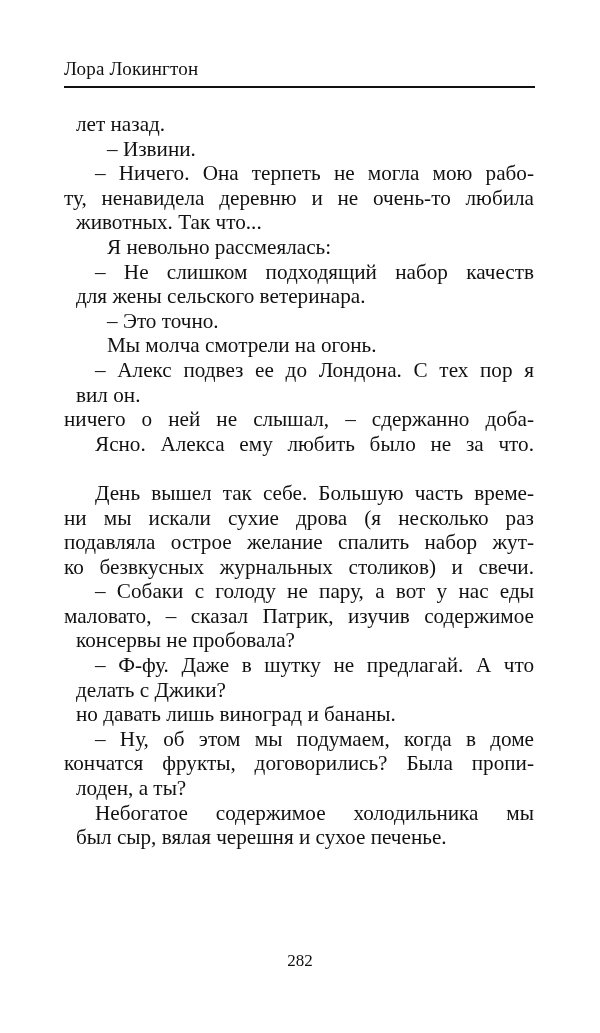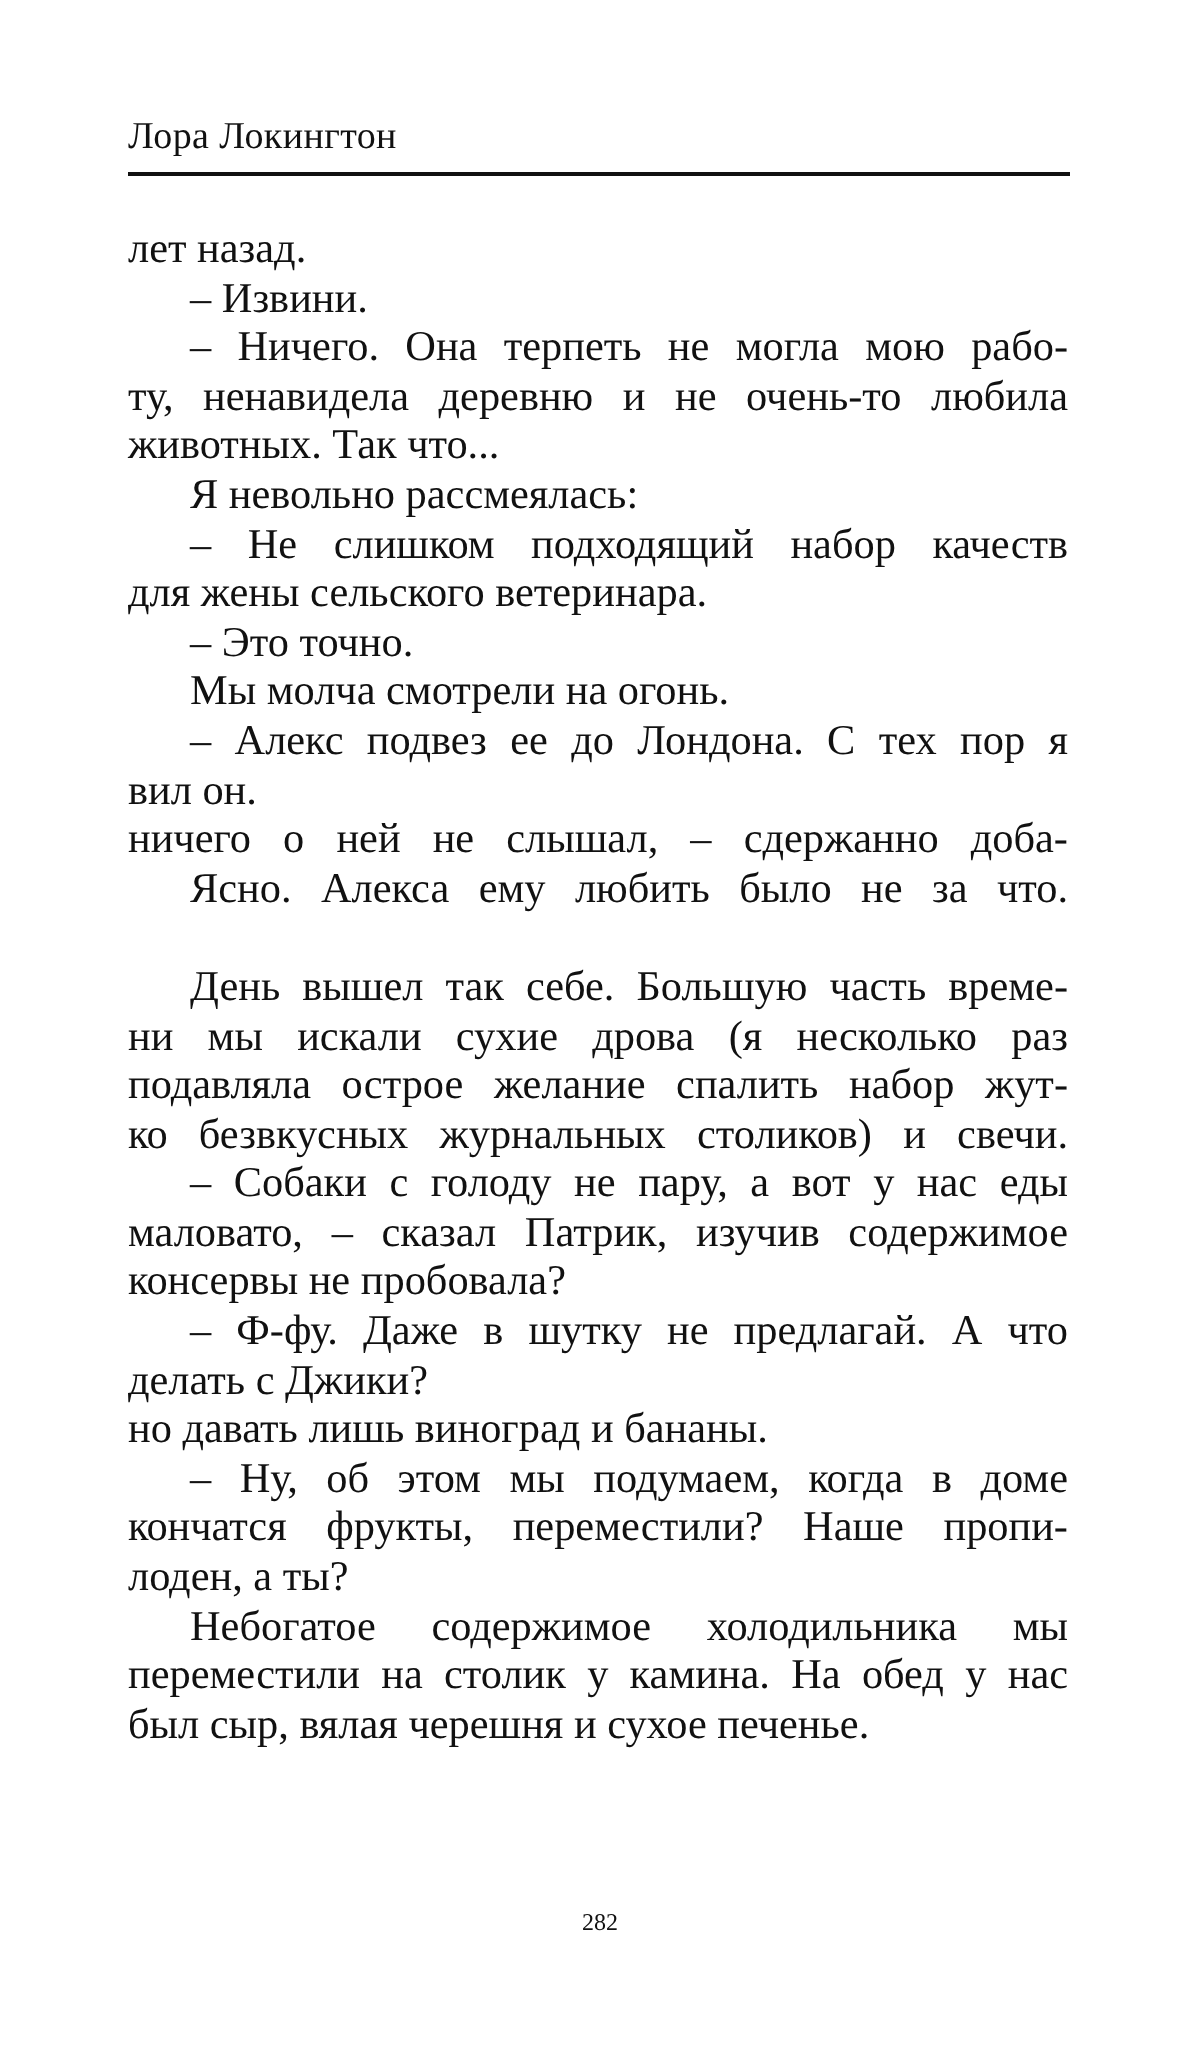--- a/index.html
+++ b/index.html
@@ -46,32 +46,33 @@
       white-space: nowrap;
       text-align: justify;
       text-align-last: justify;
       height: 24.6px;
     }
     .line.indent {
       padding-left: 31px;
     }
     .line.last {
       text-align-last: left;
+      margin-left: 12px;
     }
     .blank {
       display: block;
       height: 24.6px;
     }
     .folio {
       position: absolute;
       left: 0;
       top: 949px;
       width: 600px;
       text-align: center;
-      font-size: 12px;
+      font-size: 17px;
       line-height: 24px;
     }
   </style>
 </head>
 <body>
 
 <div class="running-head">Лора Локингтон</div>
 <div class="head-rule"></div>
 
 <div class="text-block" id="text-block">
@@ -94,20 +95,19 @@
     <span class="line">ни мы искали сухие дрова (я несколько раз</span>
     <span class="line">подавляла острое желание спалить набор жут-</span>
     <span class="line">ко безвкусных журнальных столиков) и свечи.</span>
     <span class="line indent">– Собаки с голоду не пару, а вот у нас еды</span>
     <span class="line">маловато, – сказал Патрик, изучив содержимое</span>
     <span class="line last">консервы не пробовала?</span>
     <span class="line indent">– Ф-фу. Даже в шутку не предлагай. А что</span>
     <span class="line last">делать с Джики?</span>
     <span class="line last">но давать лишь виноград и бананы.</span>
     <span class="line indent">– Ну, об этом мы подумаем, когда в доме</span>
-    <span class="line">кончатся фрукты, переместили? Наше пропи-</span>
+    <span class="line">кончатся фрукты, договорились? Была пропи-</span>
     <span class="line last">лоден, а ты?</span>
     <span class="line indent">Небогатое содержимое холодильника мы</span>
-    <span class="line">переместили на столик у камина. На обед у нас</span>
     <span class="line last">был сыр, вялая черешня и сухое печенье.</span>
   </div>
 
 <div class="folio">282</div>
 
 </body></html>

